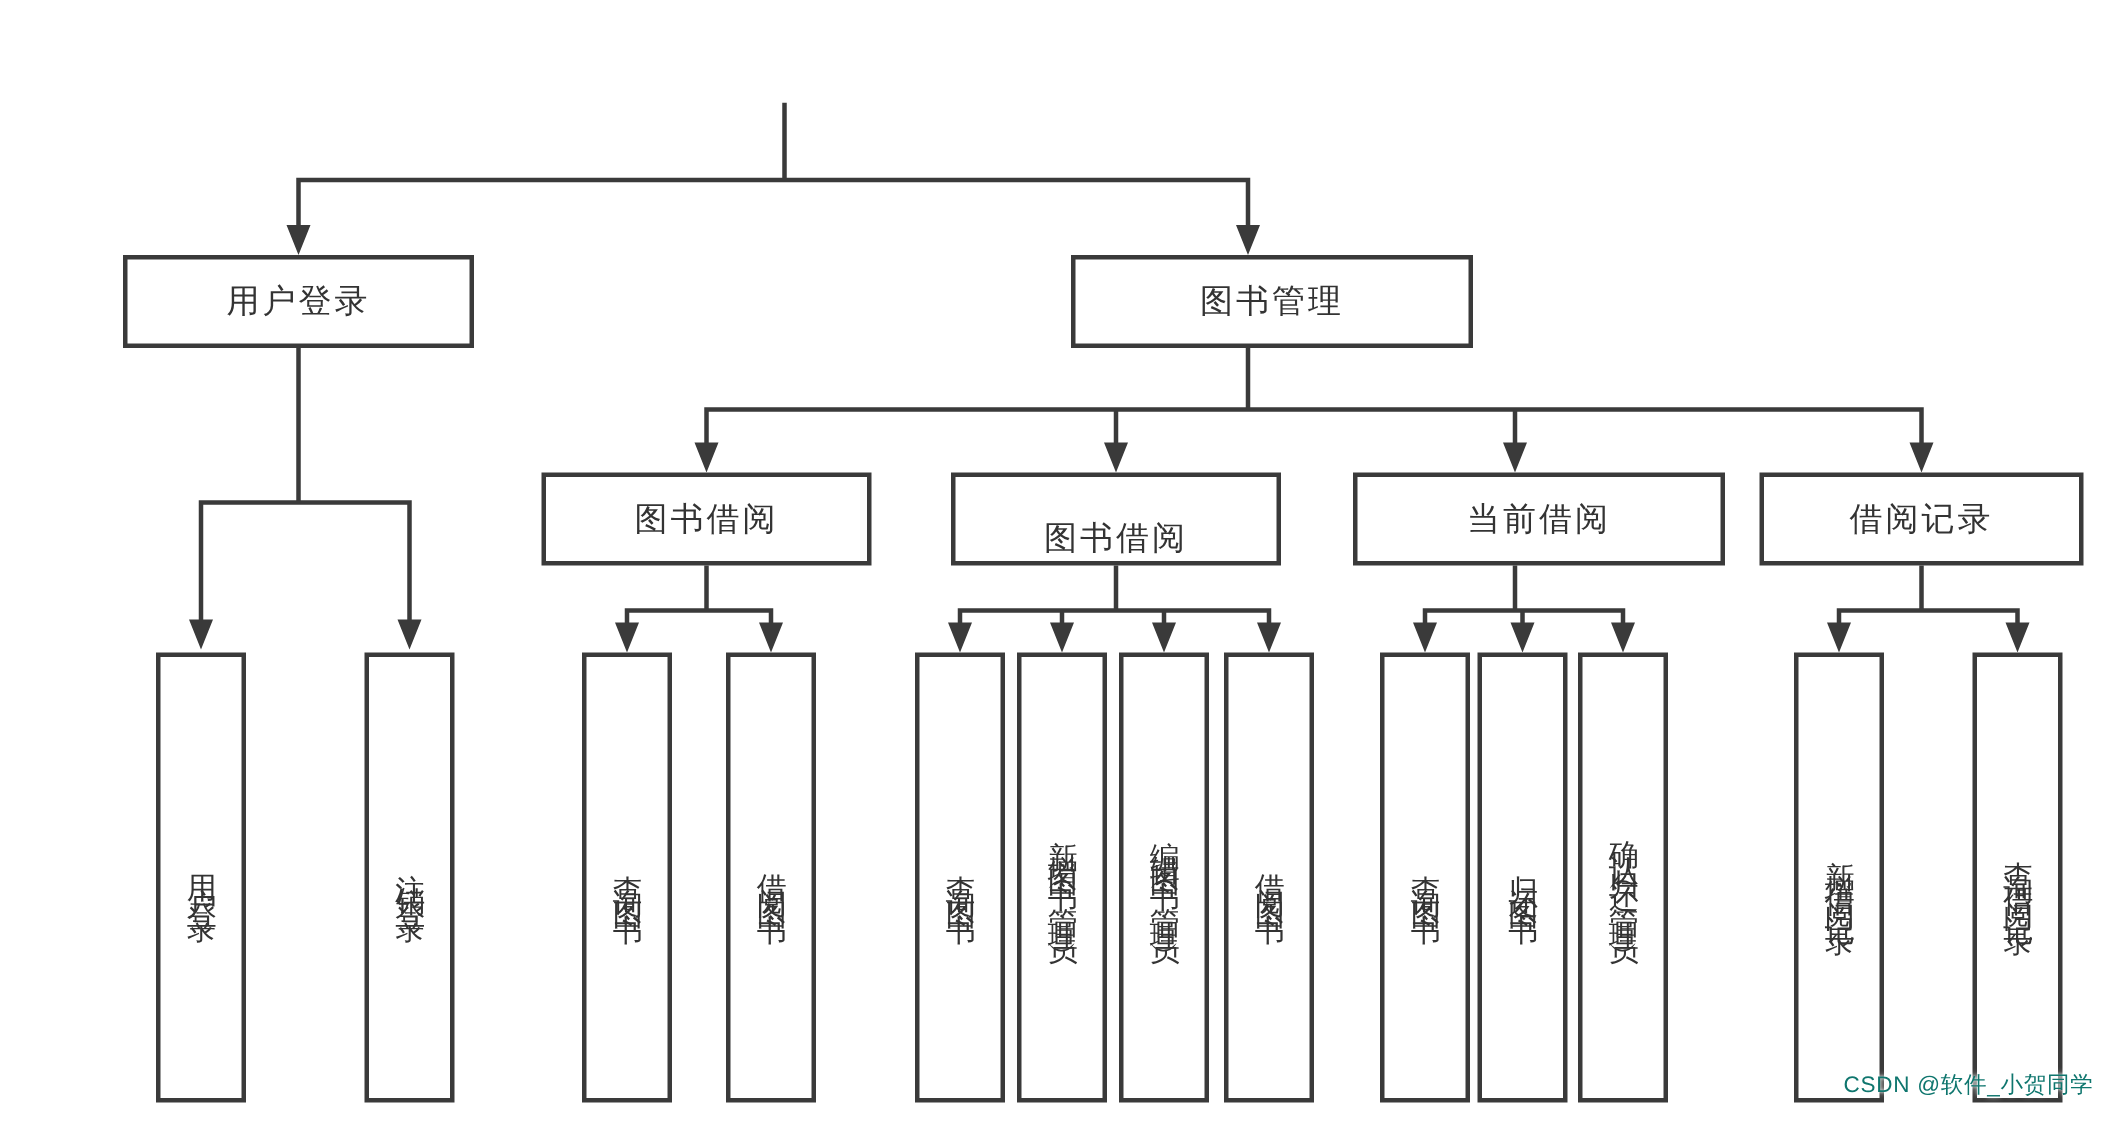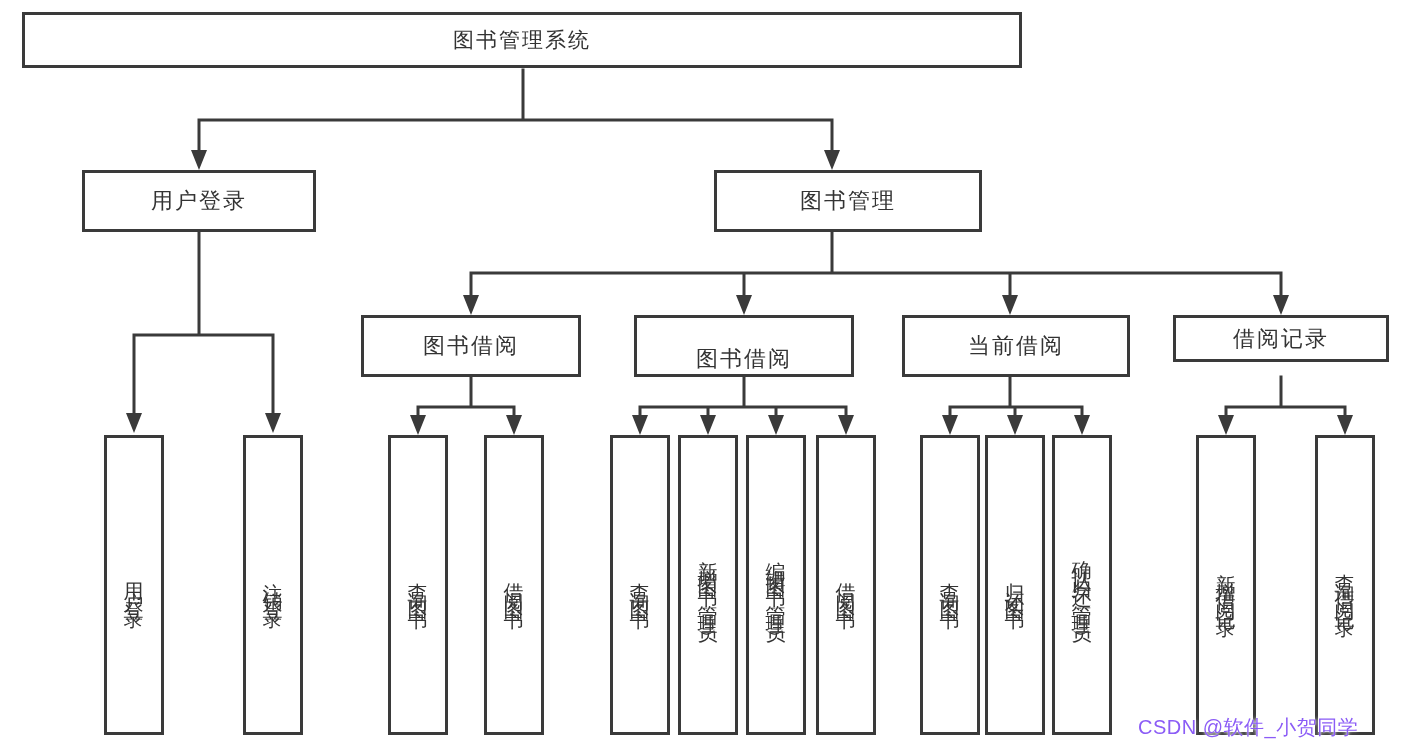--- a/index.html
+++ b/index.html
@@ -13,22 +13,22 @@
   }
   .node-root{font-size:21px;letter-spacing:2px;}
   .node-branch{font-size:22px;letter-spacing:2px;}
   .leaf{width:60px;height:300px;}
   .vtext{
     writing-mode:vertical-rl;text-orientation:mixed;
     font-size:20px;letter-spacing:9px;line-height:1;white-space:nowrap;
   }
   .wires{position:absolute;left:0;top:0;}
   .watermark{
-    position:absolute;left:1138px;top:714px;z-index:5;
-    font-size:20px;letter-spacing:0.5px;color:#8b5cf6;
+    position:absolute;left:1229px;top:714px;z-index:5;
+    font-size:15px;letter-spacing:0.5px;color:#0f766e;
     text-shadow:0 0 2px #ffffff,0 0 4px #ffffff;
     white-space:nowrap;
   }
 </style>
 </head>
 <body>
 
 <div class="canvas">
 
   <svg class="wires" width="1405" height="747" viewBox="0 0 1405 747">
@@ -50,41 +50,38 @@
     </g>
     <path fill="#3a3a3a" stroke="none" d="M191,150 h16 l-8,20 z  M824,150 h16 l-8,20 z
              M126,413 h16 l-8,20 z  M265,413 h16 l-8,20 z
              M463,295 h16 l-8,20 z  M736,295 h16 l-8,20 z  M1002,295 h16 l-8,20 z  M1273,295 h16 l-8,20 z
              M410,415 h16 l-8,20 z  M506,415 h16 l-8,20 z
              M632,415 h16 l-8,20 z  M700,415 h16 l-8,20 z  M768,415 h16 l-8,20 z  M838,415 h16 l-8,20 z
              M942,415 h16 l-8,20 z  M1007,415 h16 l-8,20 z  M1074,415 h16 l-8,20 z
              M1218,415 h16 l-8,20 z M1337,415 h16 l-8,20 z"></path>
   </svg>
 
-  <div class="node node-root" style="left:22px;top:12px;width:1000px;height:56px;">
-    <span>图书管理系统</span>
-  </div>
 
   <div class="node node-branch" style="left:82px;top:170px;width:234px;height:62px;">
     <span>用户登录</span>
   </div>
   <div class="node node-branch" style="left:714px;top:170px;width:268px;height:62px;">
     <span>图书管理</span>
   </div>
 
   <div class="node node-branch" style="left:361px;top:315px;width:220px;height:62px;">
     <span>图书借阅</span>
   </div>
   <div class="node node-branch" style="left:634px;top:315px;width:220px;height:62px;align-items:flex-end;">
     <span>图书借阅</span>
   </div>
-  <div class="node node-branch" style="left:902px;top:315px;width:228px;height:62px;">
+  <div class="node node-branch" style="left:902px;top:315px;width:248px;height:62px;">
     <span>当前借阅</span>
   </div>
-  <div class="node node-branch" style="left:1173px;top:315px;width:216px;height:47px;">
+  <div class="node node-branch" style="left:1173px;top:315px;width:216px;height:62px;">
     <span>借阅记录</span>
   </div>
 
   <div class="node leaf" style="left:104px;top:435px;">
     <span class="vtext">用户登录</span>
   </div>
   <div class="node leaf" style="left:243px;top:435px;">
     <span class="vtext">注销登录</span>
   </div>
 

